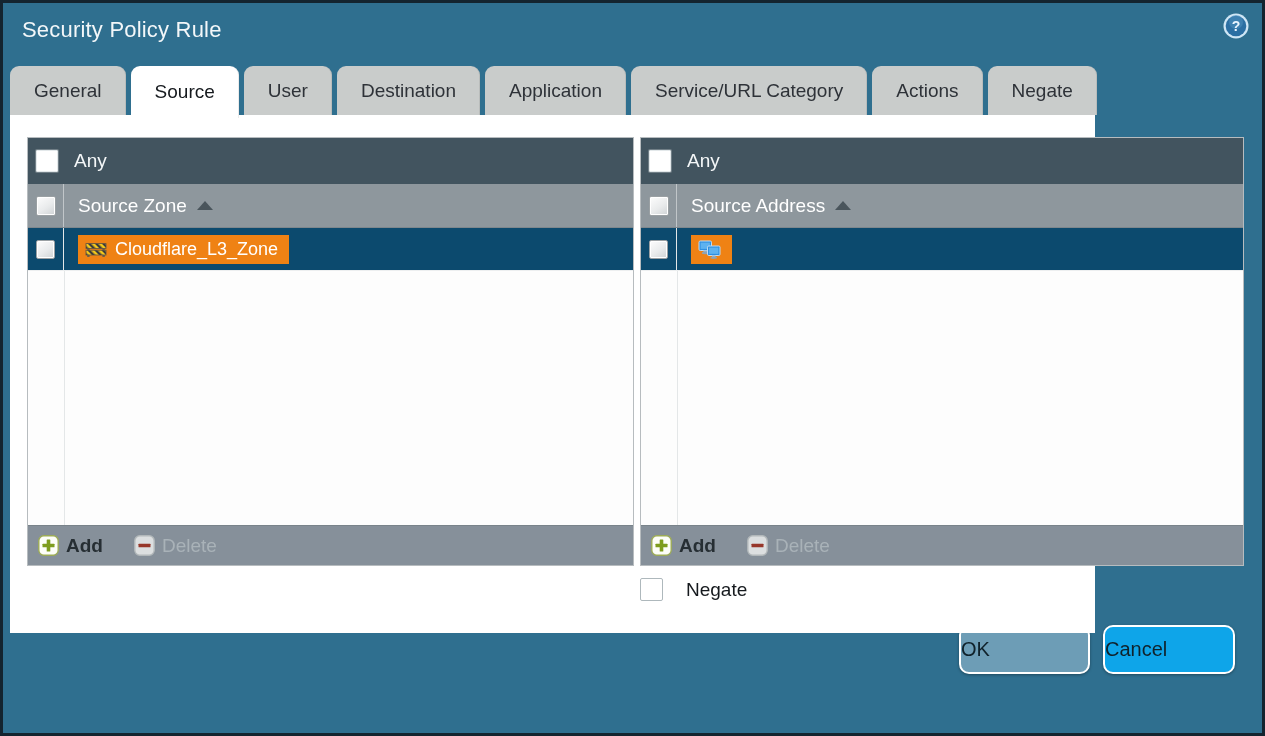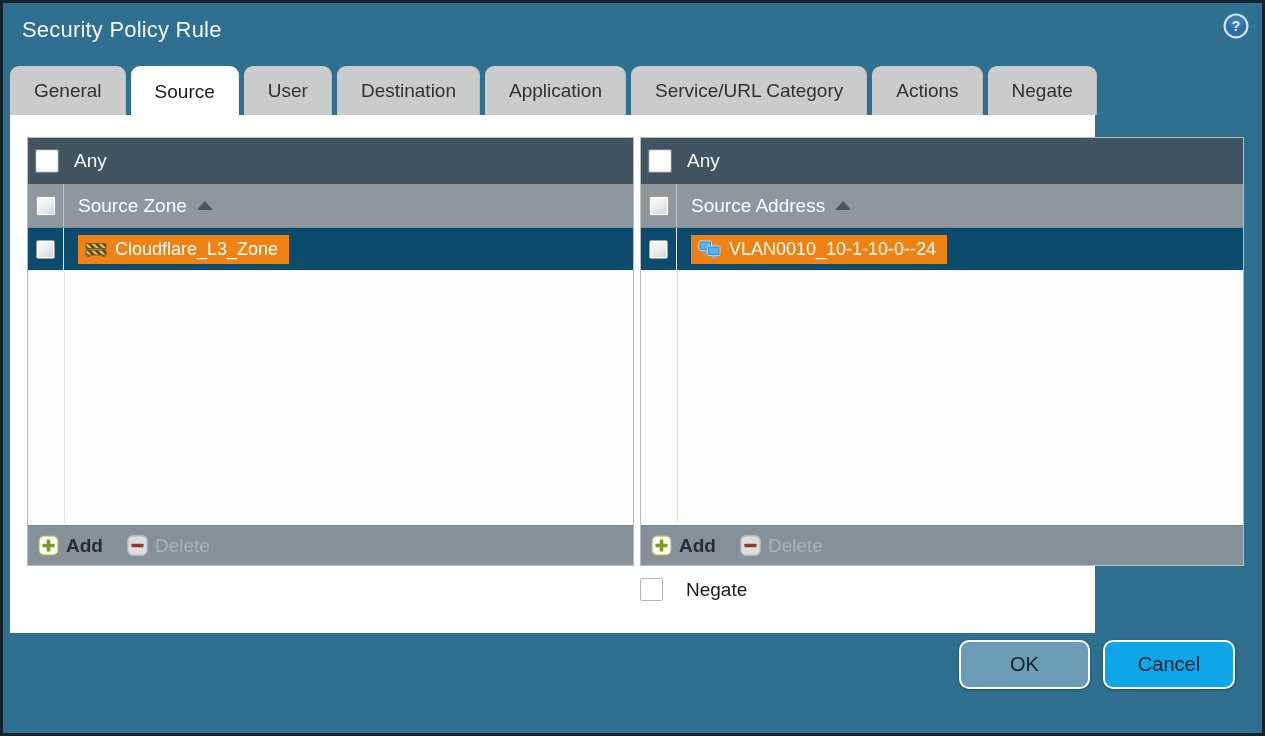--- a/index.html
+++ b/index.html
@@ -42,33 +42,33 @@
   .body-sep{position:absolute;left:36px;top:0;bottom:0;width:1px;background:#E4E7E8;}
   .row{height:43px;display:flex;align-items:stretch;border-bottom:1px solid #EDEFF0;position:relative;cursor:pointer;}
   .row.odd{background:#0c4a6e;}
   .row.even{background:#EDF1F2;}
   .row .cb-cell{border-right:1px solid #E4E7E8;}
   .row .cb{width:19px;height:19px;}
   .tag{align-self:center;margin-left:14px;height:29px;background:#EF8214;color:#FFFFFF;display:inline-flex;
        align-items:center;gap:8px;padding:0 11px 0 7px;font-size:18px;white-space:nowrap;}
 
   .panel-footer{height:40px;background:#86909 6;background:#86909A;display:flex;align-items:center;flex:0 0 auto;
-                padding-left:10px;gap:24px;border-top:1px solid #79838A;}
+                padding-left:10px;gap:31px;border-top:1px solid #79838A;}
   .pf-btn{display:inline-flex;align-items:center;gap:7px;cursor:pointer;}
   .pf-btn.disabled{cursor:default;}
   .pf-label-add{color:#262E33;font-size:19px;font-weight:600;}
   .pf-label-del{color:#A9B2B8;font-size:19px;}
 
   .negate-wrap{position:absolute;left:630px;top:463px;display:flex;align-items:center;gap:23px;}
   .negate-cb{width:23px;height:23px;background:#FFFFFF;border:1px solid #AEB8BC;border-radius:2px;cursor:pointer;}
   .negate-label{font-size:19px;color:#15191D;}
 
   
-  .btn{position:absolute;top:637px;height:49px;border:2.5px solid #FFFFFF;border-radius:10px;font-size:20px;
-       color:#10222B;display:flex;align-items:center;justify-content:center;cursor:pointer;
+  .btn{position:absolute;top:622px;height:49px;border:2.5px solid #FFFFFF;border-radius:10px;font-size:20px;
+       color:#10222B;display:flex;align-items:center;justify-content:flex-start;cursor:pointer;
        box-shadow:0 1px 3px rgba(0,0,0,0.35);}
   .btn-ok{left:956px;width:131px;background:#6D9DB6;}
   .btn-cancel{left:1100px;width:132px;background:#0ea5e9;}
 </style>
 </head>
 <body>
 
 <div class="stage">
   <div class="dialog">
 
@@ -194,21 +194,20 @@
               <svg width="23" height="19" viewBox="0 0 23 19">
                 <rect x="1" y="1" width="12.5" height="9.5" rx="1.2" fill="#2F8FE0" stroke="#BFDCF2" stroke-width="1"></rect>
                 <rect x="2.6" y="2.6" width="9.3" height="6.3" fill="#5DB2F0"></rect>
                 <rect x="5.4" y="10.5" width="3.6" height="1.8" fill="#9BAFC0"></rect>
                 <ellipse cx="7.2" cy="13" rx="3.4" ry="1.2" fill="#8FA3B2"></ellipse>
                 <rect x="9.5" y="6" width="12.5" height="9.5" rx="1.2" fill="#2F8FE0" stroke="#BFDCF2" stroke-width="1"></rect>
                 <rect x="11.1" y="7.6" width="9.3" height="6.3" fill="#5DB2F0"></rect>
                 <rect x="13.9" y="15.5" width="3.6" height="1.8" fill="#9BAFC0"></rect>
                 <ellipse cx="15.7" cy="17.8" rx="3.4" ry="1.1" fill="#8FA3B2"></ellipse>
               </svg>
-              <span>VLAN0010_10-1-10-0--24</span>
             </span>
           </div>
 
         </div>
         <div class="panel-footer">
           <span class="pf-btn">
             <svg width="21" height="21" viewBox="0 0 21 21">
               <rect x="0.8" y="0.8" width="19.4" height="19.4" rx="5" fill="#FDFEF8" stroke="#9DAC56" stroke-width="1.4"></rect>
               <rect x="4.5" y="8.7" width="12" height="3.6" rx="0.6" fill="#7E9D1E"></rect>
               <rect x="8.7" y="4.5" width="3.6" height="12" rx="0.6" fill="#7E9D1E"></rect>

